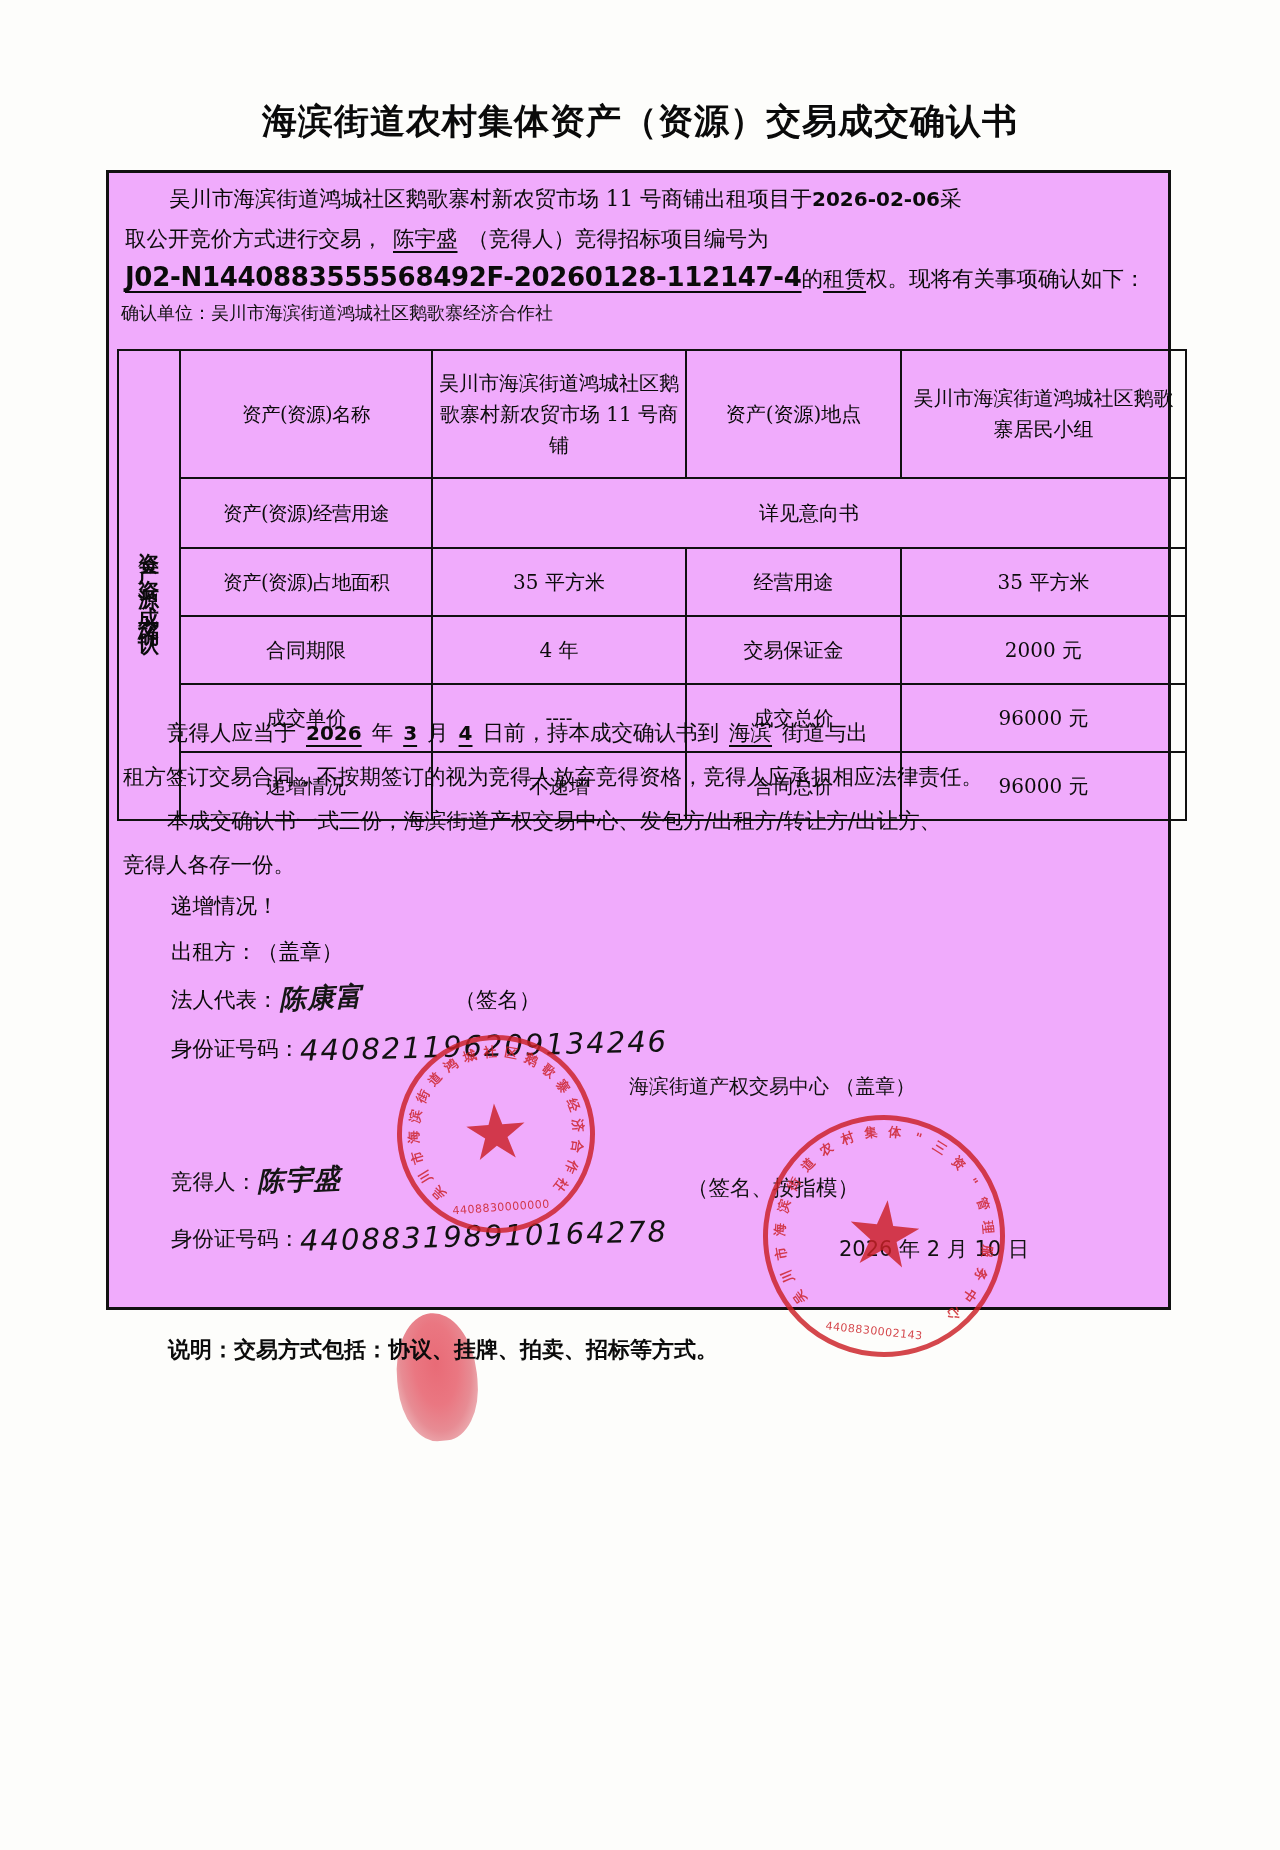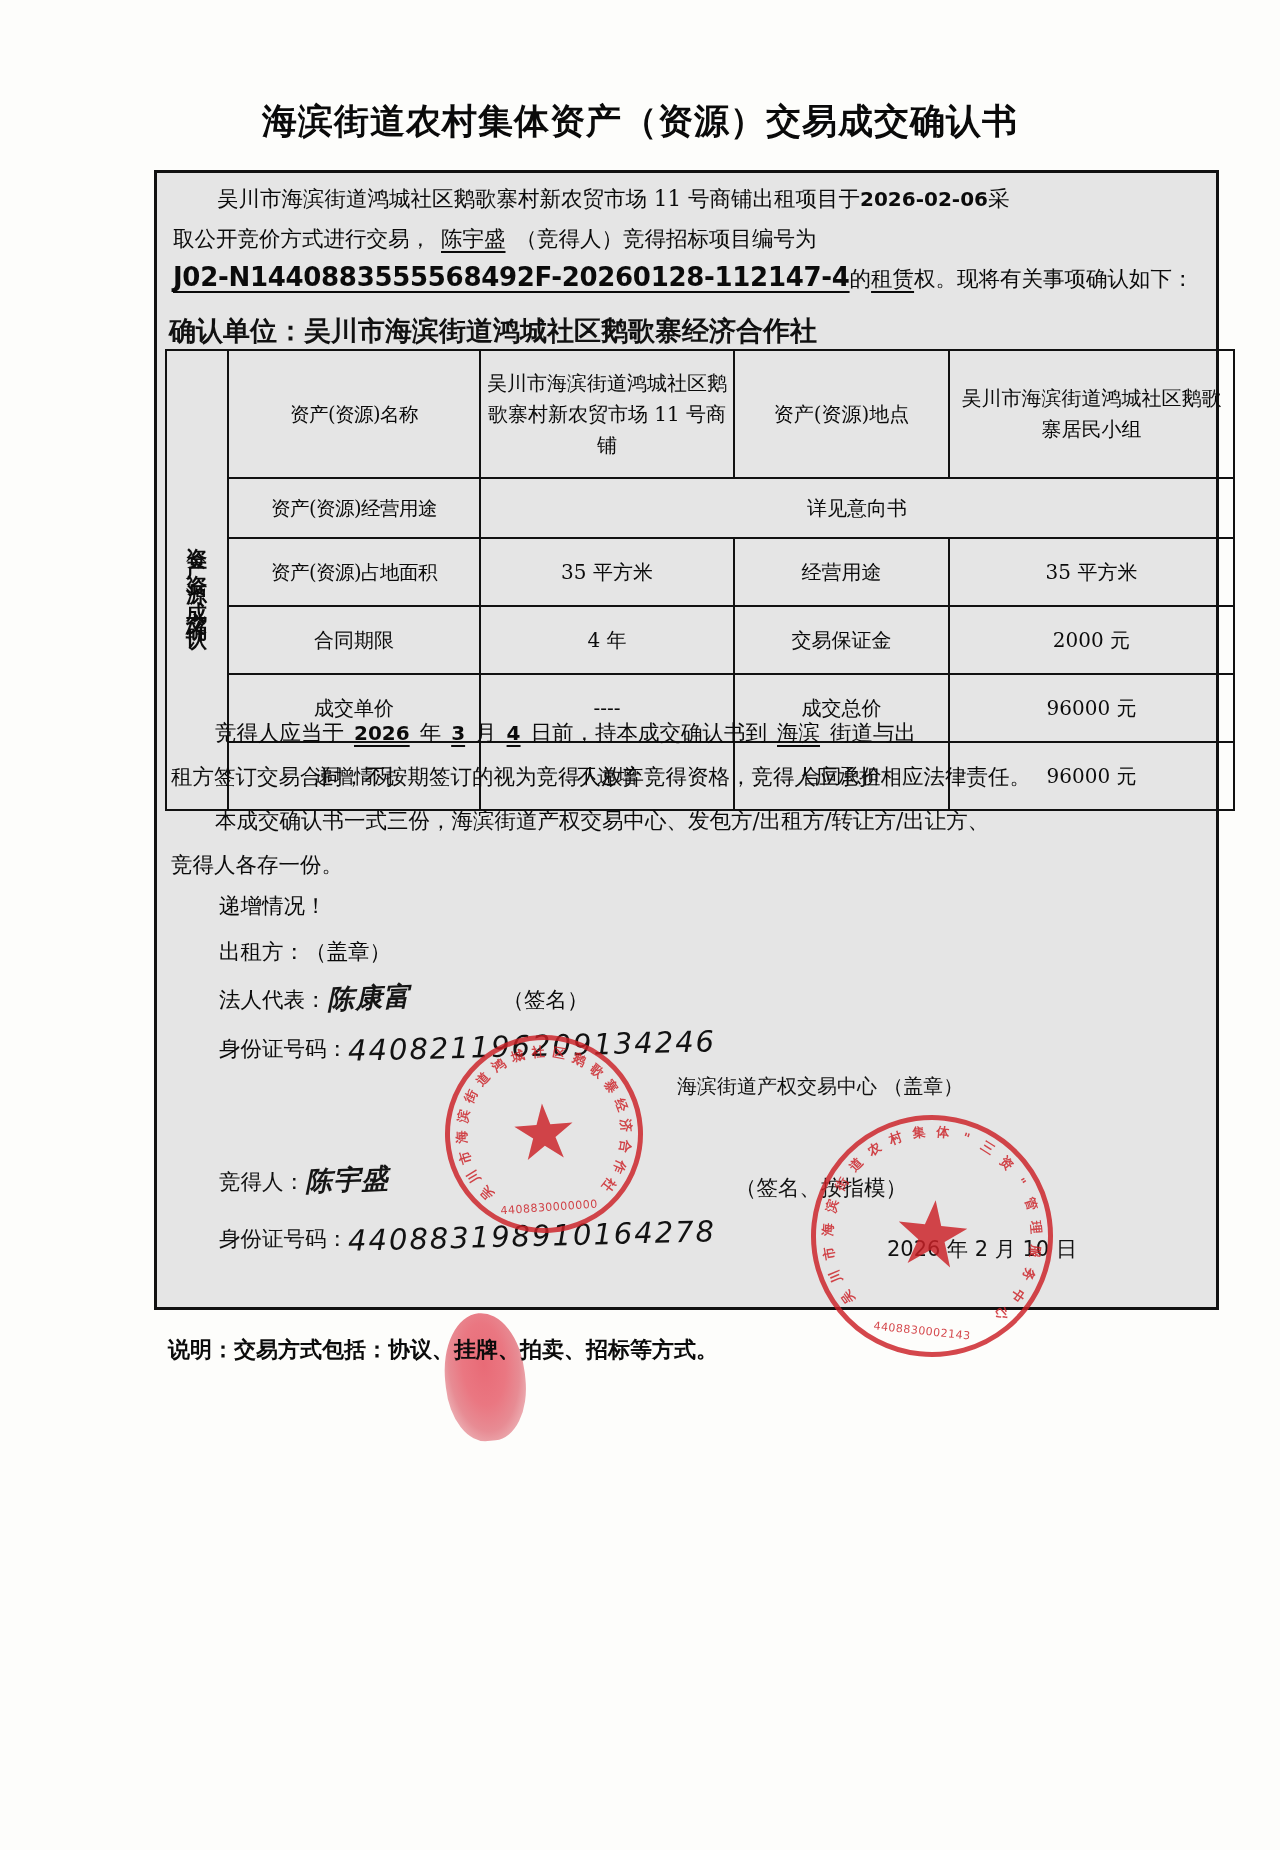--- a/index.html
+++ b/index.html
@@ -31,22 +31,21 @@
     font-family: Liberation Serif, serif;
     color: #0a0a0a;
   }
 
   
   .frame {
     position: absolute;
     left: 106px; top: 170px;
     width: 1065px; height: 1140px;
     border: 3px solid #111;
-    background: #e5e5e5;
-    margin-left: 48px;
+    background: #f0abfc;
   }
 
   
   .intro {
     position: absolute;
     left: 16px; top: 6px;
     width: 1030px;
     font-size: 21.5px;
     line-height: 39px;
     font-family: "DejaVu Serif", "Liberation Serif", serif;
@@ -61,23 +60,23 @@
     font-family: "DejaVu Sans", "Liberation Sans", sans-serif;
     font-weight: bold;
     letter-spacing: -0.3px;
     font-size: 26px;
   }
   .numtxt { font-family: "DejaVu Sans", "Liberation Sans", sans-serif; font-weight: bold; font-size: 20px; }
 
   
   .confirm-unit {
     position: absolute;
-    left: 12px; top: 140px;
-    font-size: 27px;
-    font-weight: bold;
+    left: 12px; top: 128px;
+    font-size: 18px;
+    font-weight: normal;
     font-family: "DejaVu Serif", "Liberation Serif", serif;
     white-space: nowrap;
   }
 
   
   table.assets {
     position: absolute;
     left: 8px; top: 176px;
     width: 1046px;
     border-collapse: collapse;
@@ -107,21 +106,21 @@
     line-height: 1.1;
     letter-spacing: 9px;
     white-space: nowrap;
   }
   td.c1 { width: 252px; }
   td.c2 { width: 254px; }
   td.c3 { width: 215px; }
   td.c4 { width: 285px; }
   td.tight { font-size: 19.5px; letter-spacing: -0.5px; }
   .r1 { height: 128px; }
-  .r2 { height: 60px; }
+  .r2 { height: 70px; }
   .r3 { height: 68px; }
 
   
   .body-text {
     position: absolute;
     left: 14px; top: 538px;
     width: 1032px;
     font-size: 21.5px;
     line-height: 44px;
     font-family: "DejaVu Serif", "Liberation Serif", serif;

